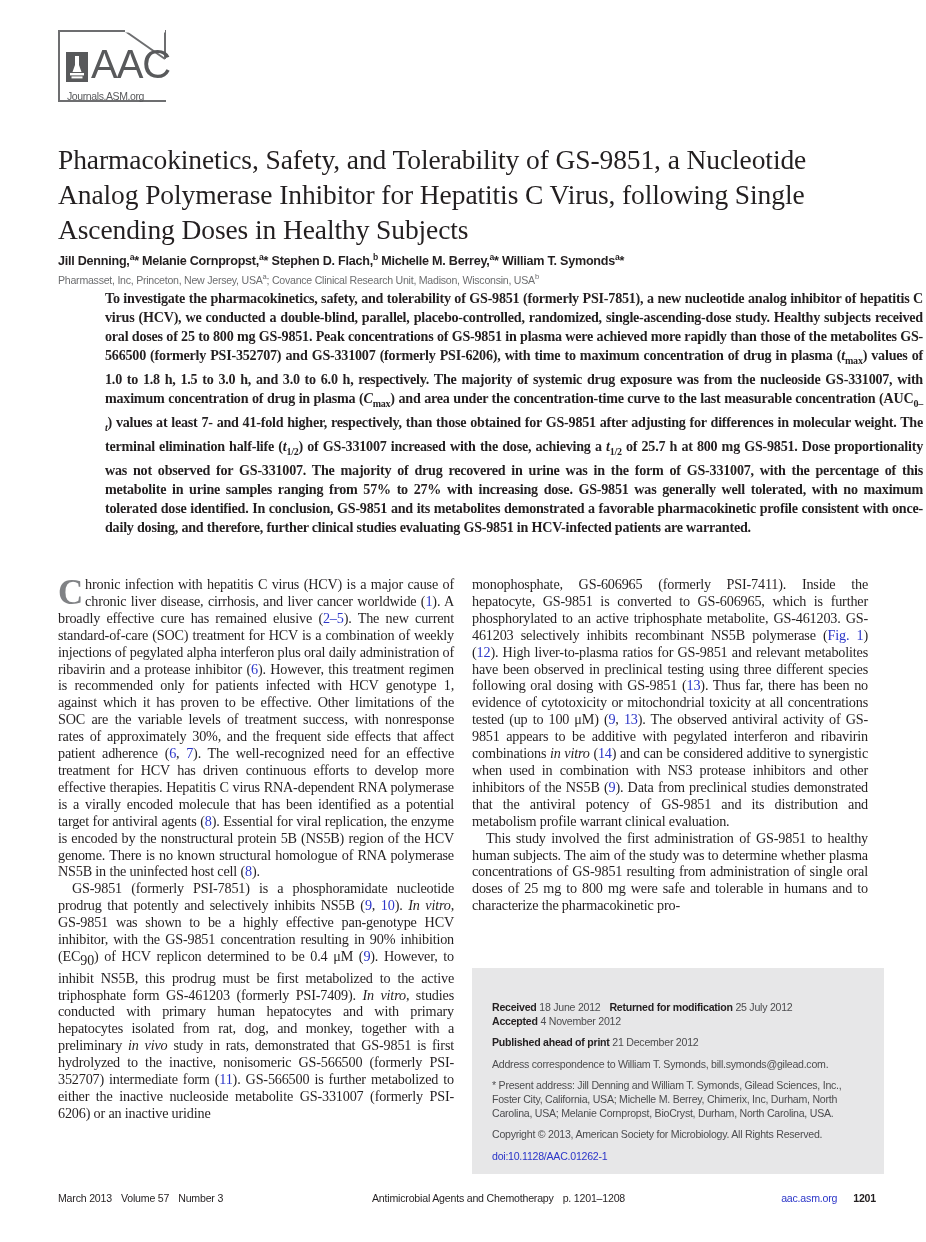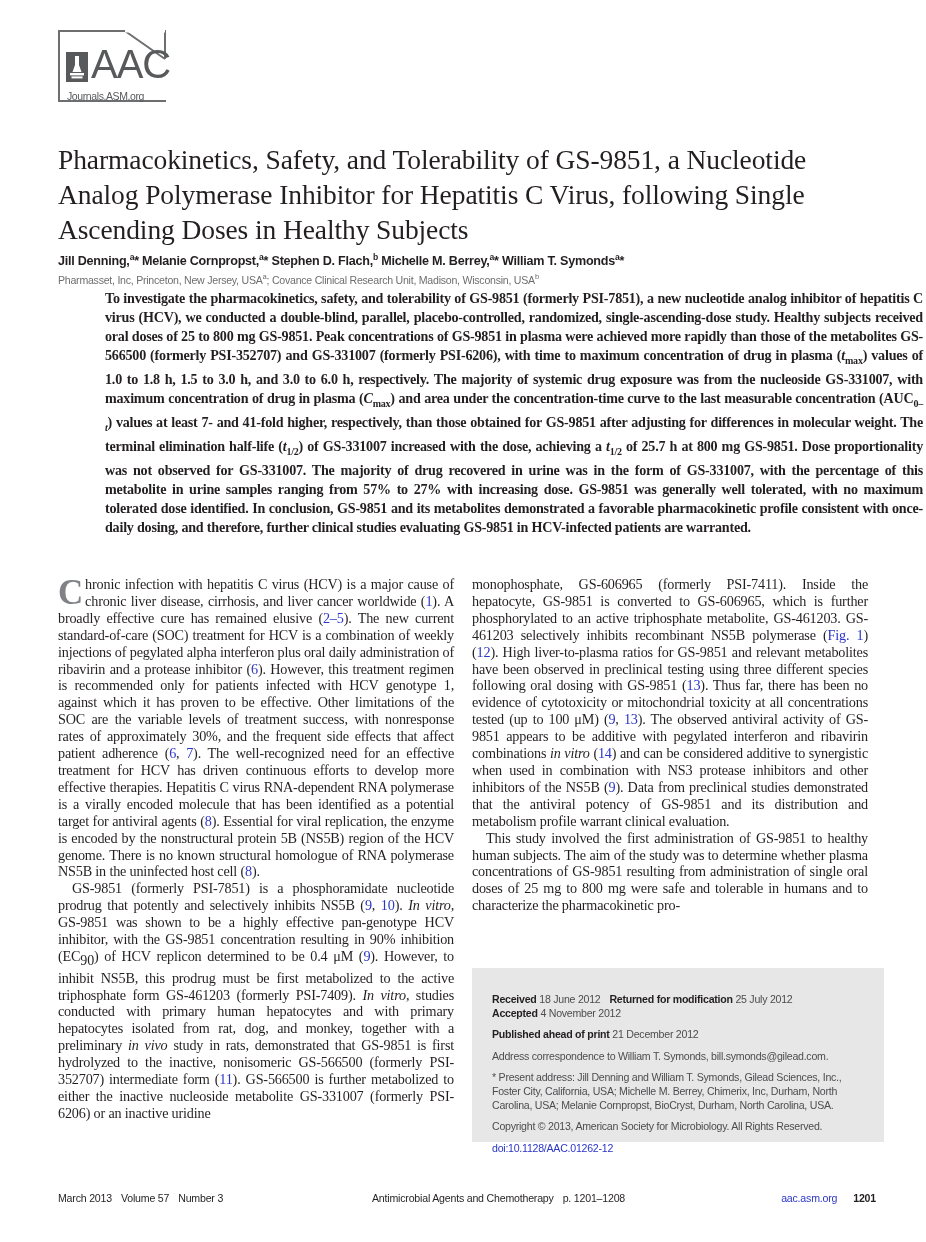--- a/index.html
+++ b/index.html
@@ -162,24 +162,24 @@
     padding: 1px 2px 0 0;
     margin-top: 1px;
   }
 
   
   .infobox {
     position: absolute;
     left: 472px;
     top: 968px;
     width: 412px;
-    height: 174px;
+    height: 206px;
     background: #e7e7e8;
     box-sizing: border-box;
-    padding: 24px 22px 10px 20px;
+    padding: 32px 22px 10px 20px;
     font-family: "Liberation Sans", sans-serif;
     font-size: 10.6px;
     line-height: 14.2px;
     color: #4d4d4f;
     letter-spacing: -0.25px;
   }
   .infobox b { font-weight: bold; color: #231f20; }
   .infobox .blk { margin-bottom: 7px; }
   .infobox .blk:last-child { margin-bottom: 0; }
   .doi { color: #2b35c8; }
@@ -256,21 +256,21 @@
         <span>4 November 2012</span>
       </div>
     </div>
     <div class="blk">
       <b>Published ahead of print</b>
       <span>21 December 2012</span>
     </div>
     <div class="blk">Address correspondence to William T. Symonds, bill.symonds@gilead.com.</div>
     <div class="blk">* Present address: Jill Denning and William T. Symonds, Gilead Sciences, Inc., Foster City, California, USA; Michelle M. Berrey, Chimerix, Inc, Durham, North Carolina, USA; Melanie Cornpropst, BioCryst, Durham, North Carolina, USA.</div>
     <div class="blk">Copyright © 2013, American Society for Microbiology. All Rights Reserved.</div>
-    <div class="blk doi">doi:10.1128/AAC.01262-12</div>
+    <div class="blk doi">doi:10.1128/AAC.01262-1</div>
   </div>
 
   <div class="footer">
     <div class="footer-left">
       <span>March 2013</span><span class="sp"></span><span>Volume 57</span><span class="sp"></span><span>Number 3</span>
     </div>
     <div class="footer-center">
       <span>Antimicrobial Agents and Chemotherapy</span><span class="sp"></span><span>p. 1201–1208</span>
     </div>
     <div class="footer-right">

